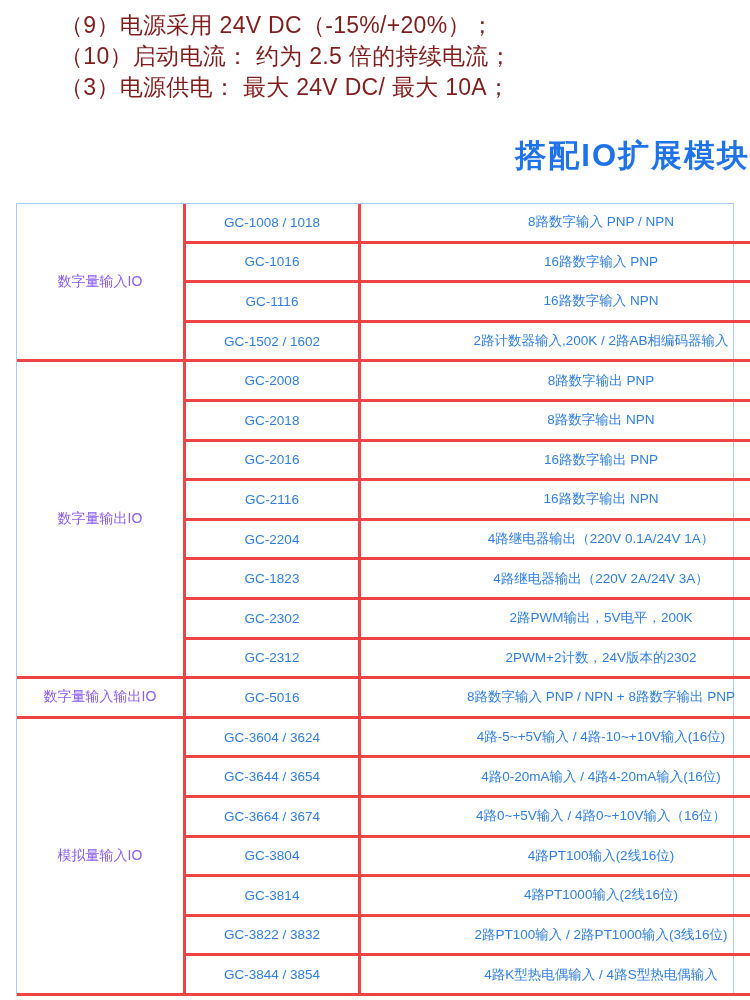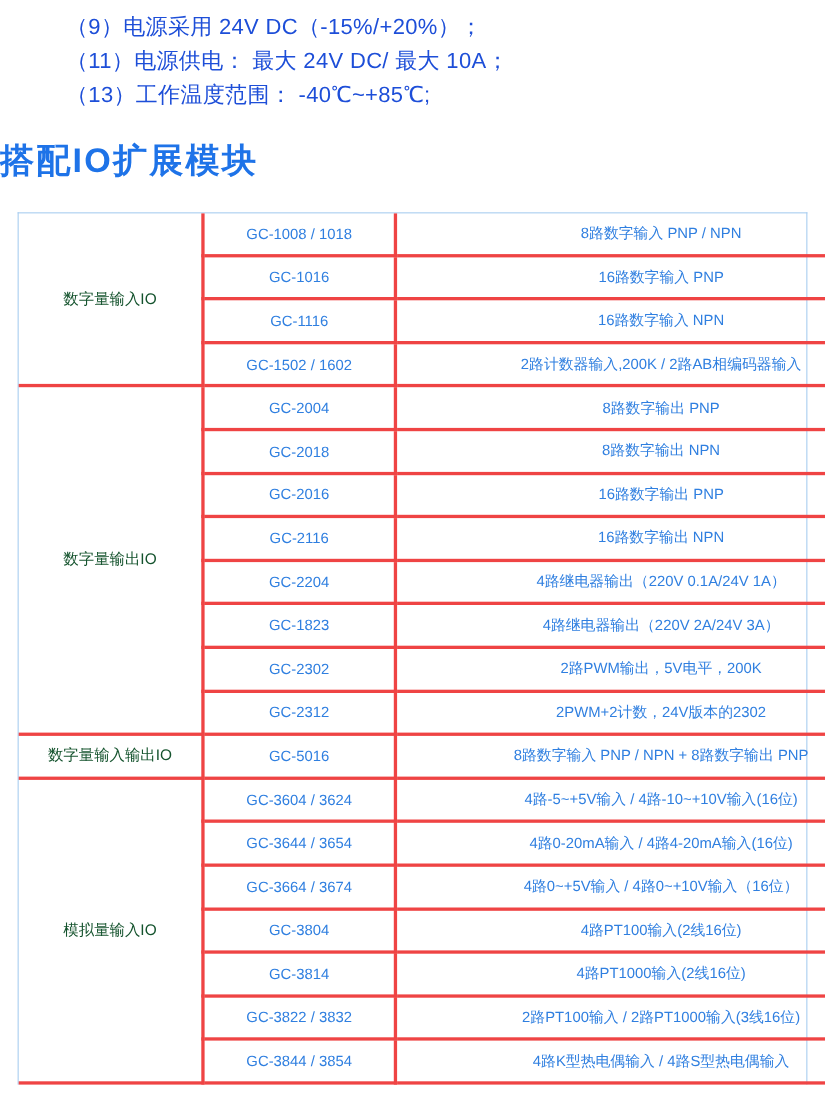--- a/index.html
+++ b/index.html
@@ -18,31 +18,31 @@
     width: 750px;
     height: 1000px;
     box-sizing: border-box;
   }
 
   
   .spec-list {
     padding: 10px 0 0 60px;
   }
   .spec-line {
-    font-size: 20px;
-    color: #1d4ed8;
+    font-size: 23px;
+    color: #7f1d1d;
     line-height: 31px;
     letter-spacing: 0.3px;
     white-space: nowrap;
   }
 
   
   .section-heading {
-    margin-top: 22px;
-    text-align: left;
+    margin-top: 32px;
+    text-align: right;
     font-size: 31px;
     font-weight: bold;
     color: #1e73e8;
     letter-spacing: 2px;
   }
 
   
   .table-wrap {
     margin: 26px 16px 0 16px;
     border: 1px solid #a8cdf0;
@@ -60,43 +60,43 @@
     font-size: 13.5px;
     text-align: center;
     height: 36.6px;
     padding: 0 2px;
     white-space: nowrap;
     overflow: hidden;
   }
   table.io td.group {
     width: 162px;
     font-size: 14px;
-    color: #14532d;
+    color: #8b5cf6;
   }
   table.io td.model {
     width: 168px;
     text-align: center;
   }
   table.io td.desc {
     width: 388px;
   }
   
   table.io tr td:first-child { border-left: none; }
   table.io tr td:last-child { border-right: none; padding-left: 46px; }
   table.io tr:first-child td { border-top: none; }
 </style>
 </head>
 <body>
 
 <div class="page">
 
   <div class="spec-list">
     <div class="spec-line">（9）电源采用 24V DC（-15%/+20%）；</div>
-    <div class="spec-line">（11）电源供电： 最大 24V DC/ 最大 10A；</div>
-    <div class="spec-line">（13）工作温度范围： -40℃~+85℃;</div>
+    <div class="spec-line">（10）启动电流： 约为 2.5 倍的持续电流；</div>
+    <div class="spec-line">（3）电源供电： 最大 24V DC/ 最大 10A；</div>
   </div>
 
   <div class="section-heading">搭配IO扩展模块</div>
 
   <div class="table-wrap">
     <table class="io">
       <tbody>
 
         <tr>
           <td class="group" rowspan="4">数字量输入IO</td>
@@ -111,21 +111,21 @@
           <td class="model">GC-1116</td>
           <td class="desc">16路数字输入 NPN</td>
         </tr>
         <tr>
           <td class="model">GC-1502 / 1602</td>
           <td class="desc">2路计数器输入,200K / 2路AB相编码器输入</td>
         </tr>
 
         <tr>
           <td class="group" rowspan="8">数字量输出IO</td>
-          <td class="model">GC-2004</td>
+          <td class="model">GC-2008</td>
           <td class="desc">8路数字输出 PNP</td>
         </tr>
         <tr>
           <td class="model">GC-2018</td>
           <td class="desc">8路数字输出 NPN</td>
         </tr>
         <tr>
           <td class="model">GC-2016</td>
           <td class="desc">16路数字输出 PNP</td>
         </tr>

